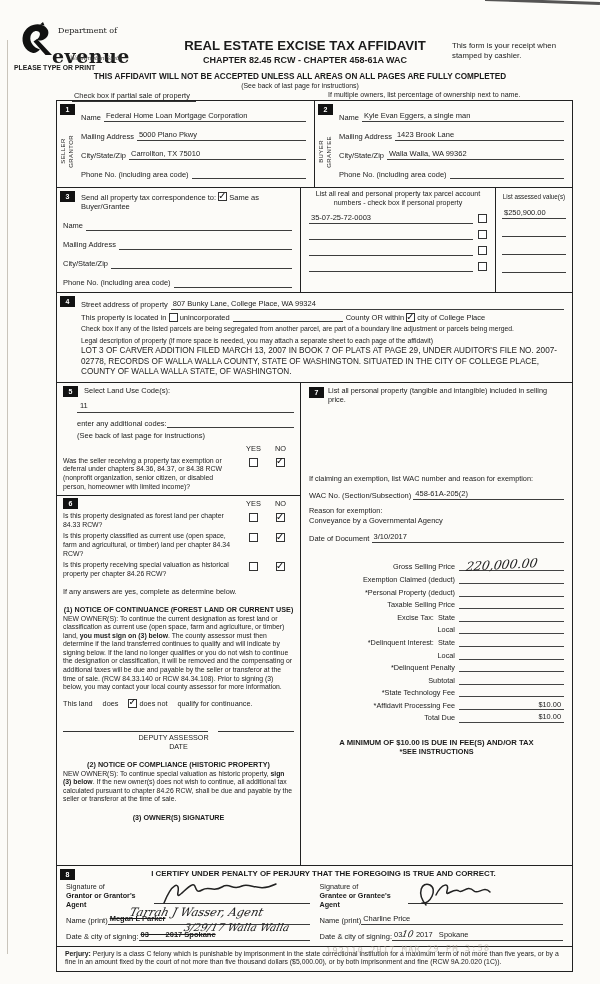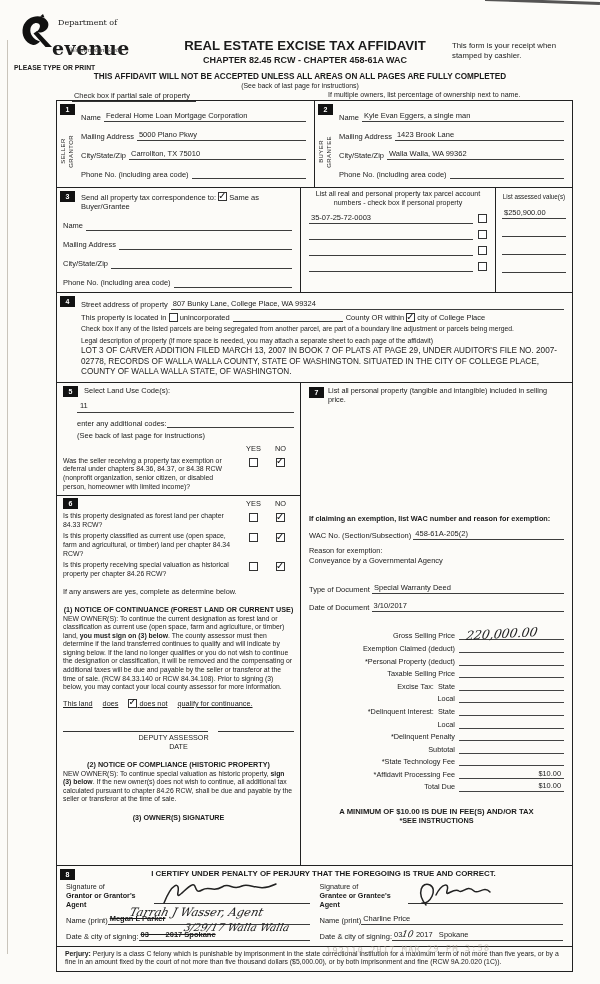--- a/index.html
+++ b/index.html
@@ -2,21 +2,21 @@
 <html><head>
 <meta charset="utf-8">
 <style>
   html,body{margin:0;padding:0;background:#e8e6e1;}
   .page{width:600px;height:984px;position:relative;background:#fcfbf8;margin:0 auto;
         font-family:"Liberation Sans",sans-serif;color:#1b1b1b;font-size:7.5px;line-height:1.25;overflow:hidden;}
   .artifact-top{position:absolute;right:0;top:0;width:115px;height:3px;background:#2a2a2a;transform:rotate(2deg);opacity:.8;}
   .artifact-left{position:absolute;left:7px;top:40px;bottom:30px;width:1px;background:#c9c4bb;}
 
   
-  .logo{position:absolute;left:18px;top:14px;width:150px;height:60px;}
+  .logo{position:absolute;left:18px;top:22px;width:150px;height:60px;}
   .logo-dept{position:absolute;left:40px;top:4px;font-family:"DejaVu Serif",serif;font-size:8px;}
   .logo-rev{position:absolute;left:34px;top:11px;font-family:"DejaVu Serif",serif;font-size:19px;font-weight:bold;letter-spacing:.5px;margin-top:12px;}
   .logo-wa{position:absolute;left:52px;top:33px;font-family:"DejaVu Serif",serif;font-style:italic;font-size:5.8px;color:#444;}
   .logo-mark{position:absolute;left:2px;top:0px;}
   .please{position:absolute;left:14px;top:64px;font-size:6.8px;font-weight:bold;}
   .hdr-title{position:absolute;left:160px;top:38px;width:290px;text-align:center;font-weight:bold;font-size:13.2px;}
   .hdr-sub{position:absolute;left:160px;top:55px;width:290px;text-align:center;font-weight:bold;font-size:9px;}
   .receipt{position:absolute;left:452px;top:41px;width:112px;font-size:7.8px;}
   .warning{position:absolute;left:0;top:72px;width:600px;text-align:center;font-weight:bold;font-size:8.2px;}
   .seeback{position:absolute;left:0;top:82px;width:600px;text-align:center;font-size:6.9px;}
@@ -73,37 +73,37 @@
   .ynhead{display:flex;justify-content:flex-end;margin-top:4px;font-size:7.4px;}
   .ynhead span{width:27px;text-align:center;}
   .qrow{display:flex;margin-top:3px;}
   .qtext{flex:1;font-size:6.9px;padding-right:2px;}
   .ycol,.ncol{width:27px;display:flex;justify-content:center;align-items:flex-start;padding-top:1px;flex:none;}
   .s6bar{border-top:1.2px solid #222;margin:4px -6px 0;padding:0 6px;position:relative;}
   .s6head{display:flex;justify-content:space-between;align-items:center;margin-top:2px;}
   .ifyes{margin-top:8px;font-size:7.3px;}
   .ntitle{text-align:center;font-weight:bold;font-size:7.2px;margin-top:9px;}
   .nbody{font-size:6.85px;margin-top:1px;}
-  .qualify{display:flex;align-items:center;margin-top:7px;font-size:7.3px;text-decoration:underline;}
+  .qualify{display:flex;align-items:center;margin-top:7px;font-size:7.3px;}
   .qualify .w{margin-right:10px;}
   .dl{display:flex;margin-top:15px;}
   .dl .l1{flex:1.9;border-bottom:1px solid #333;margin-right:10px;min-height:8px;}
   .dl .l2{flex:1;border-bottom:1px solid #333;min-height:8px;}
   .dlbl{display:flex;font-size:7.2px;margin-top:1px;flex-direction:column;}
   .dlbl .t1{flex:1.9;text-align:center;margin-right:10px;}
   .dlbl .t2{flex:1;text-align:center;}
   .sig2{display:flex;margin-top:36px;}
   .sig2 .l1{flex:1.7;border-bottom:1px solid #333;margin-right:12px;min-height:8px;}
   .sig2 .l2{flex:1;border-bottom:1px solid #333;min-height:8px;}
   .printname{text-align:center;font-weight:bold;font-size:7.4px;margin-top:2px;}
 
   .s7head{display:flex;}
   .s7head .num.inline{margin-top:1px;}
   .s7text{flex:1;font-size:7.3px;}
-  .exnote{margin-top:110px;font-size:7.3px;font-weight:bold;}
+  .exnote{margin-top:70px;font-size:7.3px;}
   .wacline{display:flex;align-items:flex-end;margin-top:4px;height:13px;}
   .reason{margin-top:6px;font-size:7.3px;}
   .docline{display:flex;align-items:flex-end;margin-top:5px;height:13px;}
   .money{margin-top:16px;}
   .mrow{display:flex;align-items:flex-end;height:12.6px;}
   .mlabel{width:146px;text-align:right;white-space:pre;padding-right:4px;font-size:7.3px;}
   .mline{flex:1;border-bottom:1px solid #444;text-align:right;padding:0 3px;position:relative;min-height:9px;font-size:7.4px;}
   .handbig{position:absolute;right:26px;bottom:-2px;font-family:"DejaVu Serif",serif;font-style:italic;font-size:12.5px;
            transform:rotate(-3deg) skewX(-12deg);color:#2a2a2a;white-space:nowrap;}
   .minnote{text-align:center;font-weight:bold;font-size:7.7px;margin-top:15px;}
@@ -376,21 +376,20 @@
 
       <div class="mr">
         <div class="s7head">
           <span class="num inline">7</span>
           <span class="s7text">List all personal property (tangible and intangible) included in selling price.</span>
         </div>
         <div class="exnote">If claiming an exemption, list WAC number and reason for exemption:</div>
         <div class="wacline"><span class="lbl">WAC No. (Section/Subsection)</span>&nbsp;<span class="line">458-61A-205(2)</span></div>
         <div class="reason">Reason for exemption:</div>
         <div>Conveyance by a Governmental Agency</div>
-        <div class="docline" style="margin-top:16px;"><span class="lbl">Type of Document</span>&nbsp;<span class="line">Special Warranty Deed</span></div>
         <div class="docline"><span class="lbl">Date of Document</span>&nbsp;<span class="line">3/10/2017</span></div>
 
         <div class="money">
           <div class="mrow">
               <span class="mlabel">Gross Selling Price</span>
               <span class="mline">
                 <span class="handbig hand">220,000.00</span>
               </span>
             </div>
           <div class="mrow">

